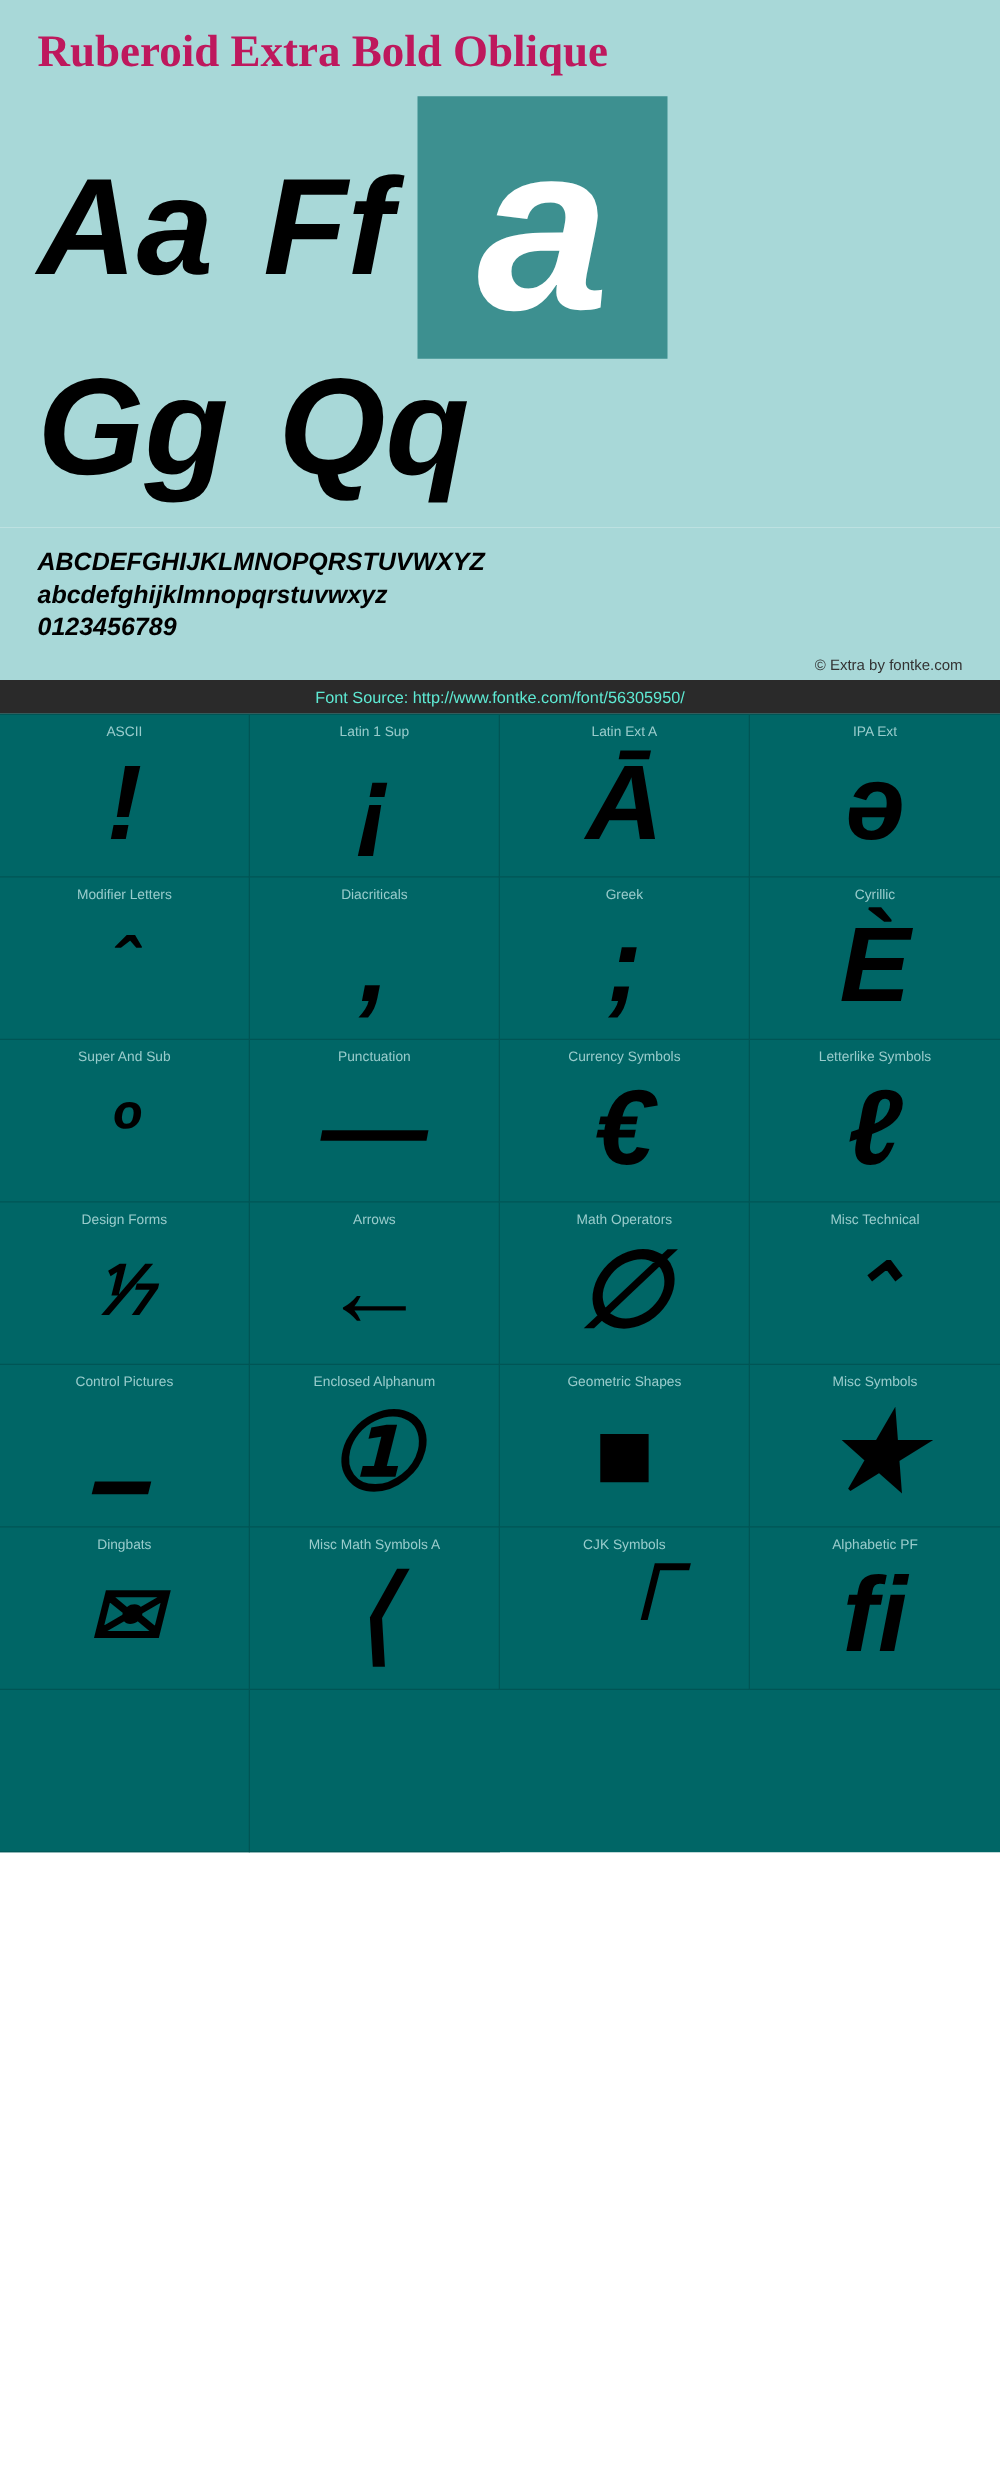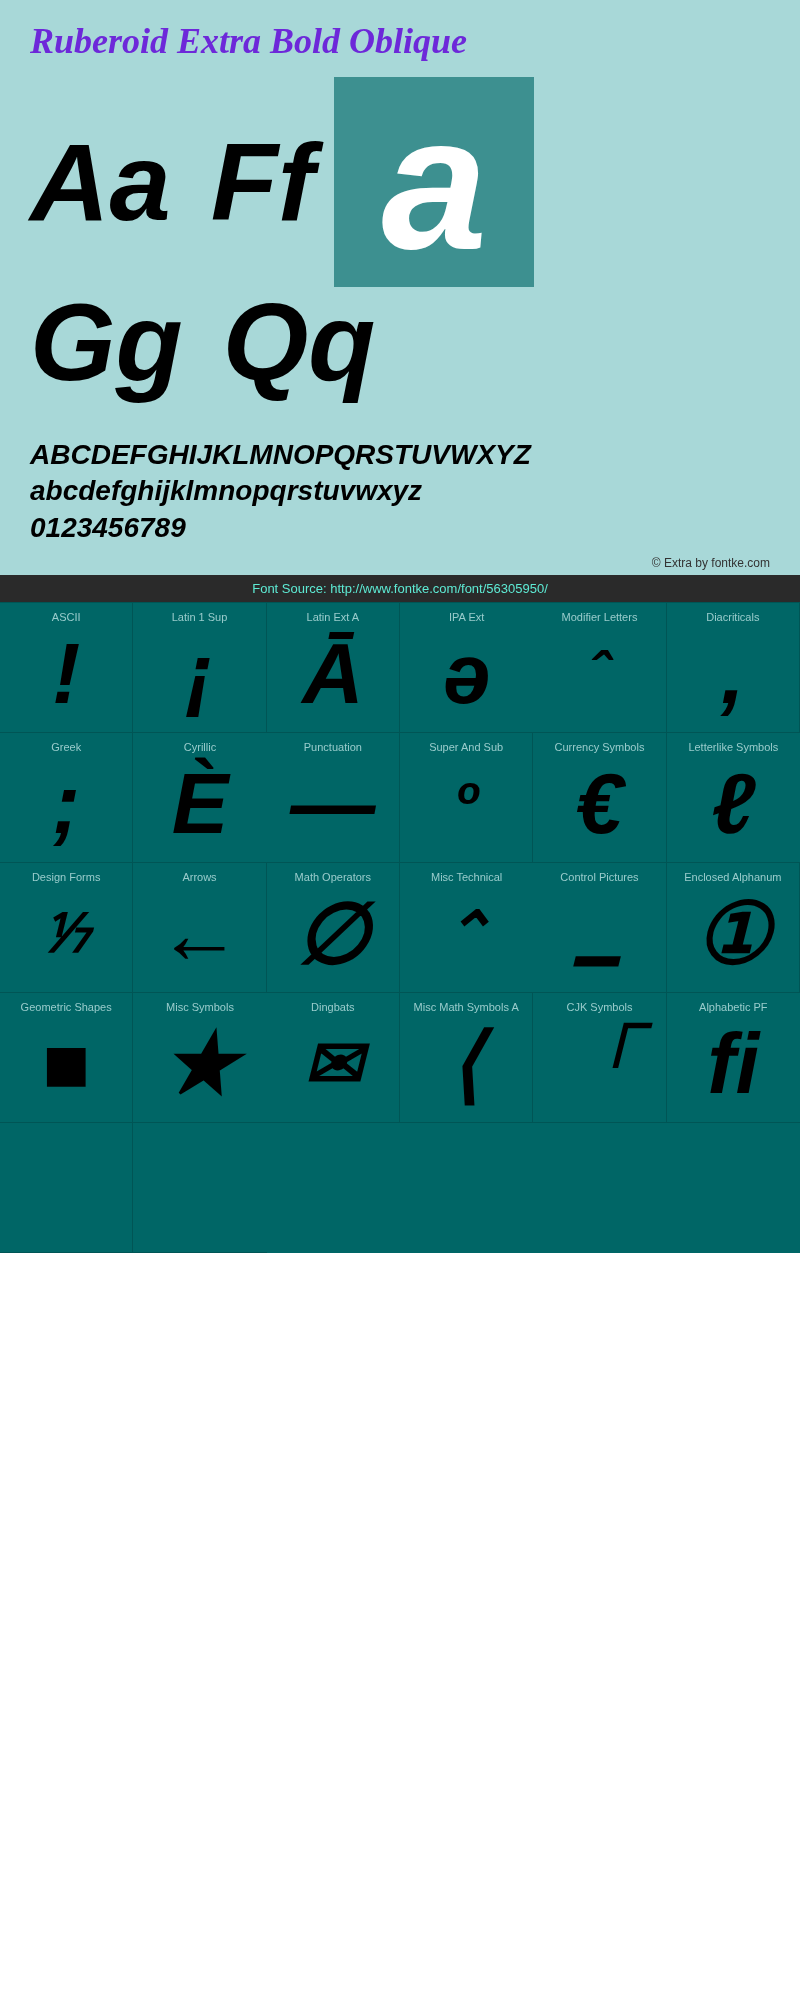--- a/index.html
+++ b/index.html
@@ -10,23 +10,22 @@
     }
 
     
     .top-section {
       background: #a8d8d8;
       padding: 20px 30px 15px 30px;
     }
 
     .font-title {
       font-size: 36px;
-      font-style: italic;
-      font-weight: 900;
-      color: #6d28d9;
+      font-weight: 900;
+      color: #be185d;
       margin-bottom: 15px;
       font-family: Georgia, serif;
     }
 
     .letter-black {
       font-size: 110px;
       font-weight: 900;
       font-style: italic;
       color: #000000;
       line-height: 1;
@@ -50,21 +49,21 @@
       color: #ffffff;
       line-height: 1;
     }
 
     .alphabet-section {
       padding: 15px 30px 5px 30px;
       background: #a8d8d8;
     }
 
     .alphabet-line {
-      font-size: 28px;
+      font-size: 20px;
       font-weight: 900;
       font-style: italic;
       color: #000000;
       line-height: 1.3;
     }
 
     .copyright-line {
       text-align: right;
       font-size: 12px;
       color: #333;
@@ -81,21 +80,21 @@
     }
 
     
     .glyph-section {
       background: #006666;
       padding: 0;
     }
 
     .glyph-grid {
       display: grid;
-      grid-template-columns: repeat(6, 1fr);
+      grid-template-columns: repeat(4, 1fr);
       border-top: 1px solid #005555;
     }
 
     .glyph-cell {
       border-right: 1px solid #005555;
       border-bottom: 1px solid #005555;
       padding: 8px 10px 12px 10px;
       display: flex;
       flex-direction: column;
       align-items: center;
@@ -196,27 +195,27 @@
     <div class="glyph-cell">
       <div class="glyph-label">Greek</div>
       <div class="glyph-char" style="font-style:italic; color:#000; font-family:'Arial Black',Arial,sans-serif;">;</div>
     </div>
 
     <div class="glyph-cell">
       <div class="glyph-label">Cyrillic</div>
       <div class="glyph-char" style="font-style:italic; color:#000; font-family:'Arial Black',Arial,sans-serif;">È</div>
     </div>
     <div class="glyph-cell">
+      <div class="glyph-label">Super And Sub</div>
+      <div class="glyph-char" style="font-style:italic; color:#000; font-family:'Arial Black',Arial,sans-serif; font-size:60px;">º</div>
+    </div>
+    <div class="glyph-cell">
       <div class="glyph-label">Punctuation</div>
       <div class="glyph-char" style="font-style:italic; color:#000; font-family:'Arial Black',Arial,sans-serif;">—</div>
     </div>
-    <div class="glyph-cell">
-      <div class="glyph-label">Super And Sub</div>
-      <div class="glyph-char" style="font-style:italic; color:#000; font-family:'Arial Black',Arial,sans-serif; font-size:60px;">º</div>
-    </div>
 
     <div class="glyph-cell">
       <div class="glyph-label">Currency Symbols</div>
       <div class="glyph-char" style="font-style:italic; color:#000; font-family:'Arial Black',Arial,sans-serif;">€</div>
     </div>
     <div class="glyph-cell">
       <div class="glyph-label">Letterlike Symbols</div>
       <div class="glyph-char" style="font-style:italic; color:#000; font-family:'Arial Black',Arial,sans-serif;">ℓ</div>
     </div>
     <div class="glyph-cell">

